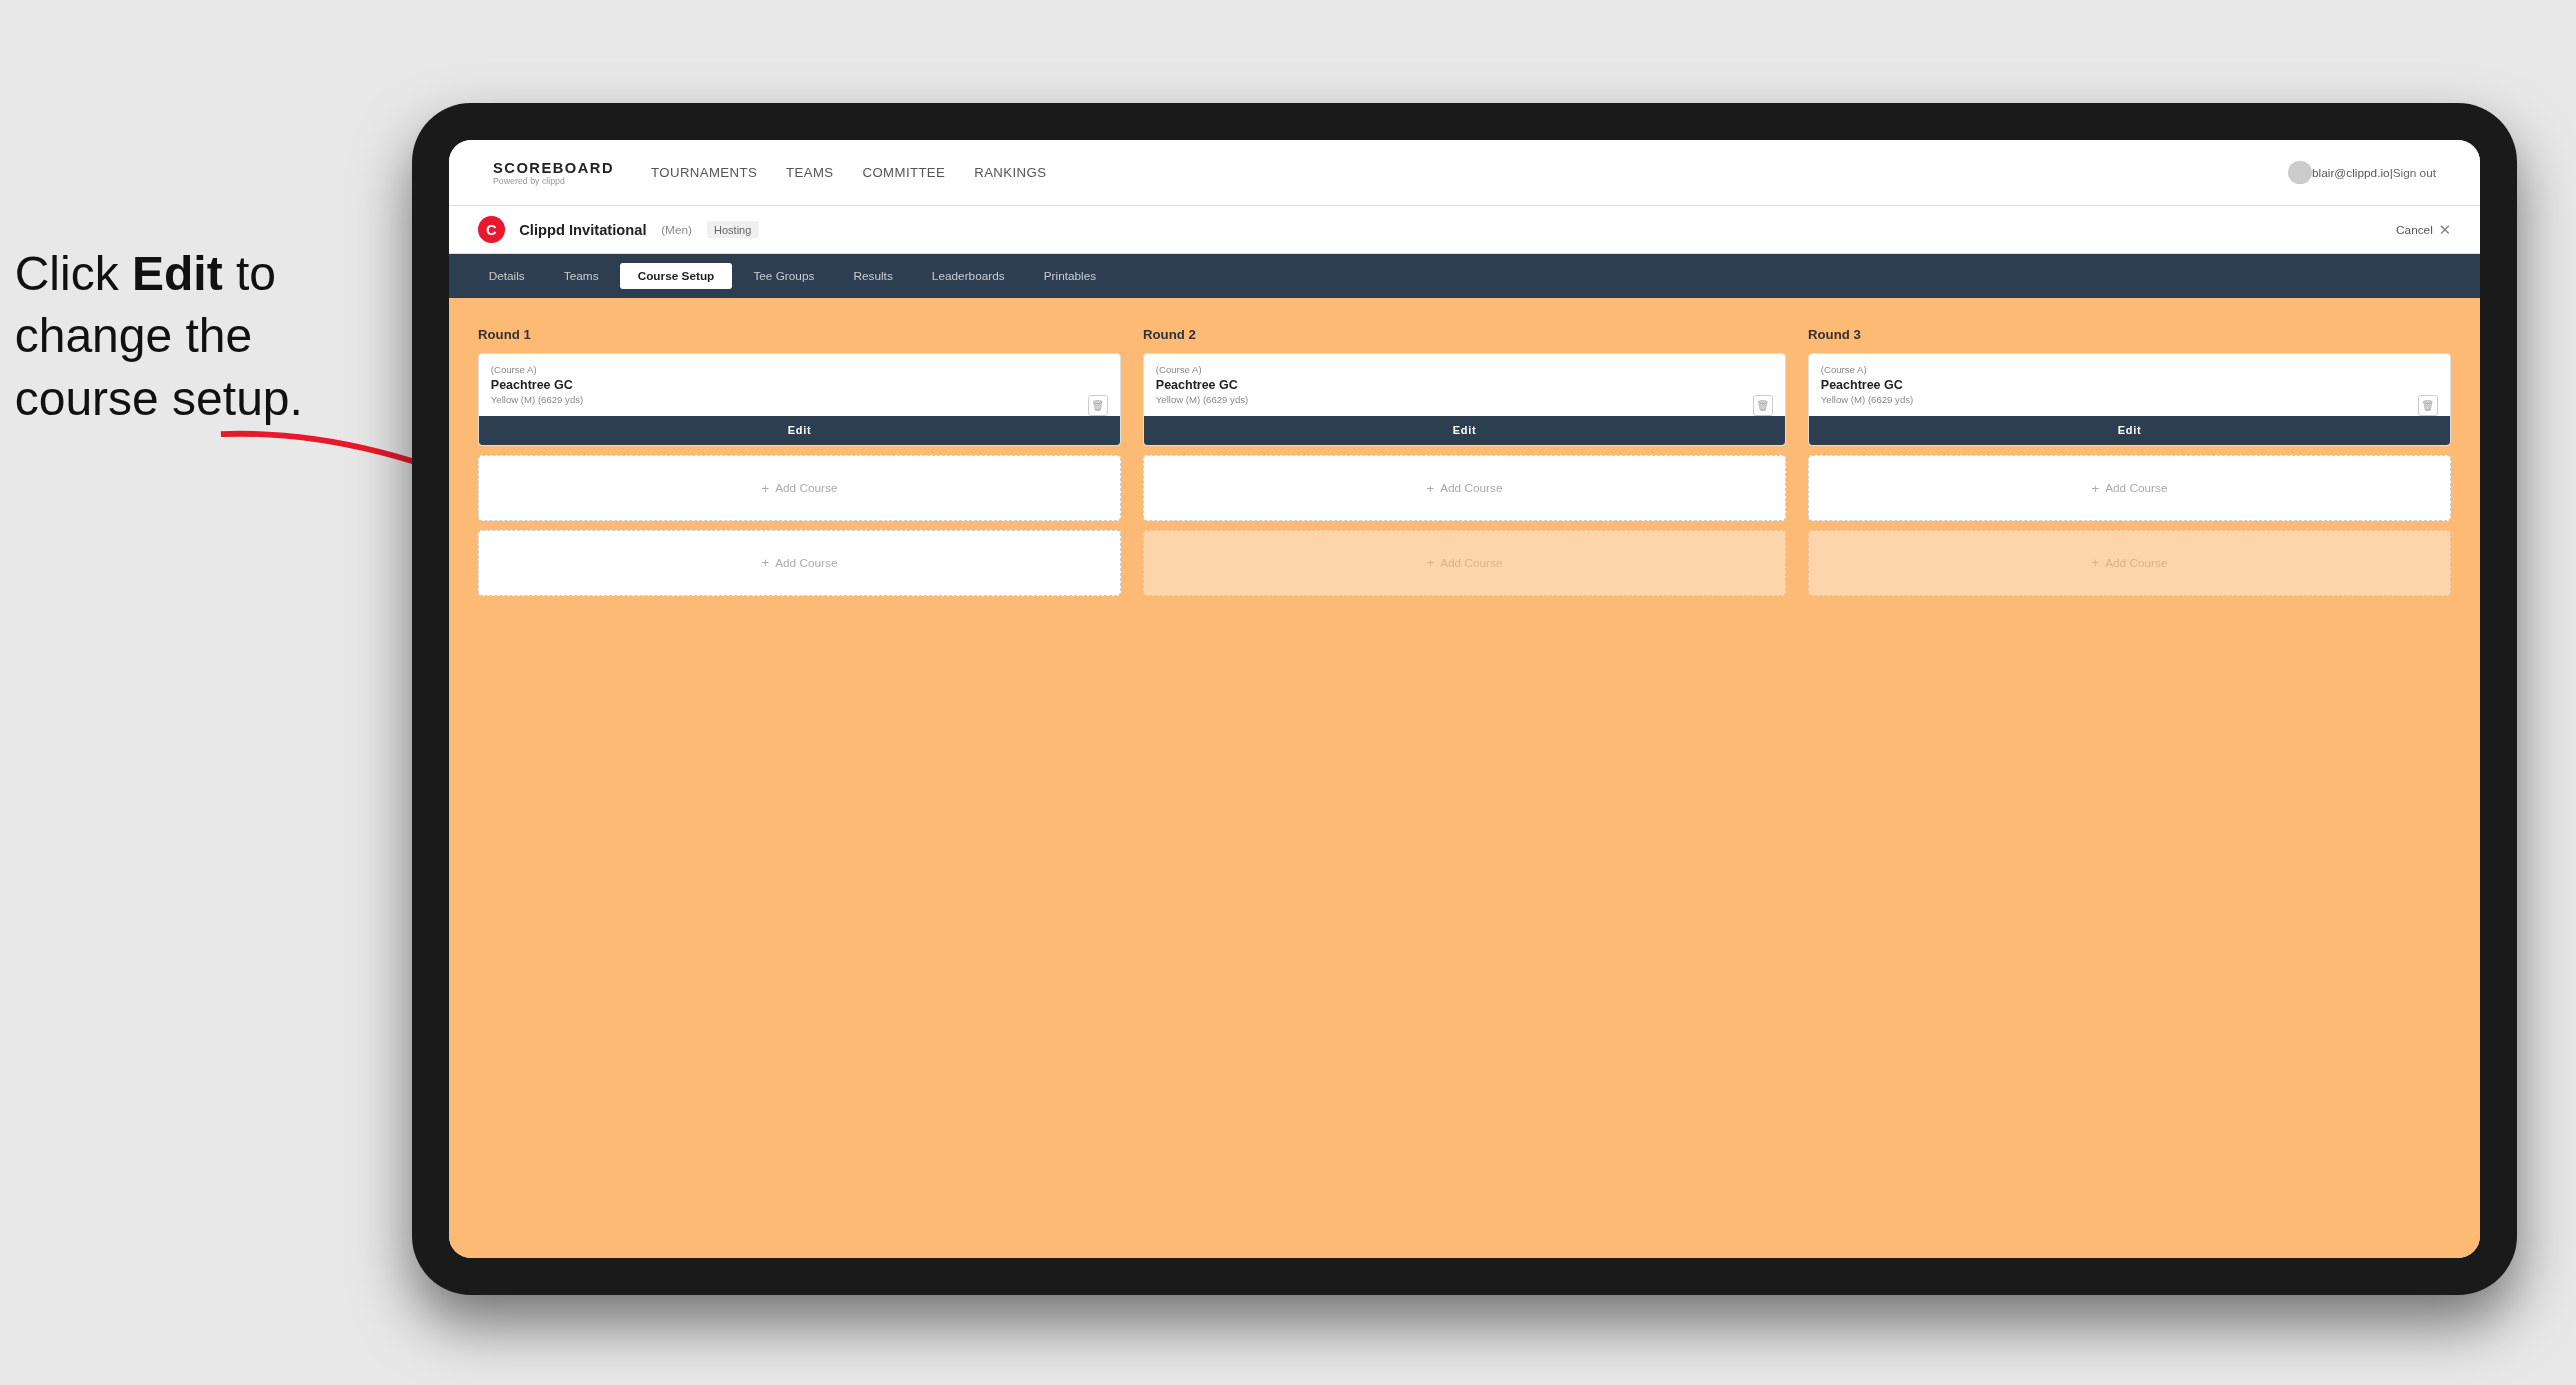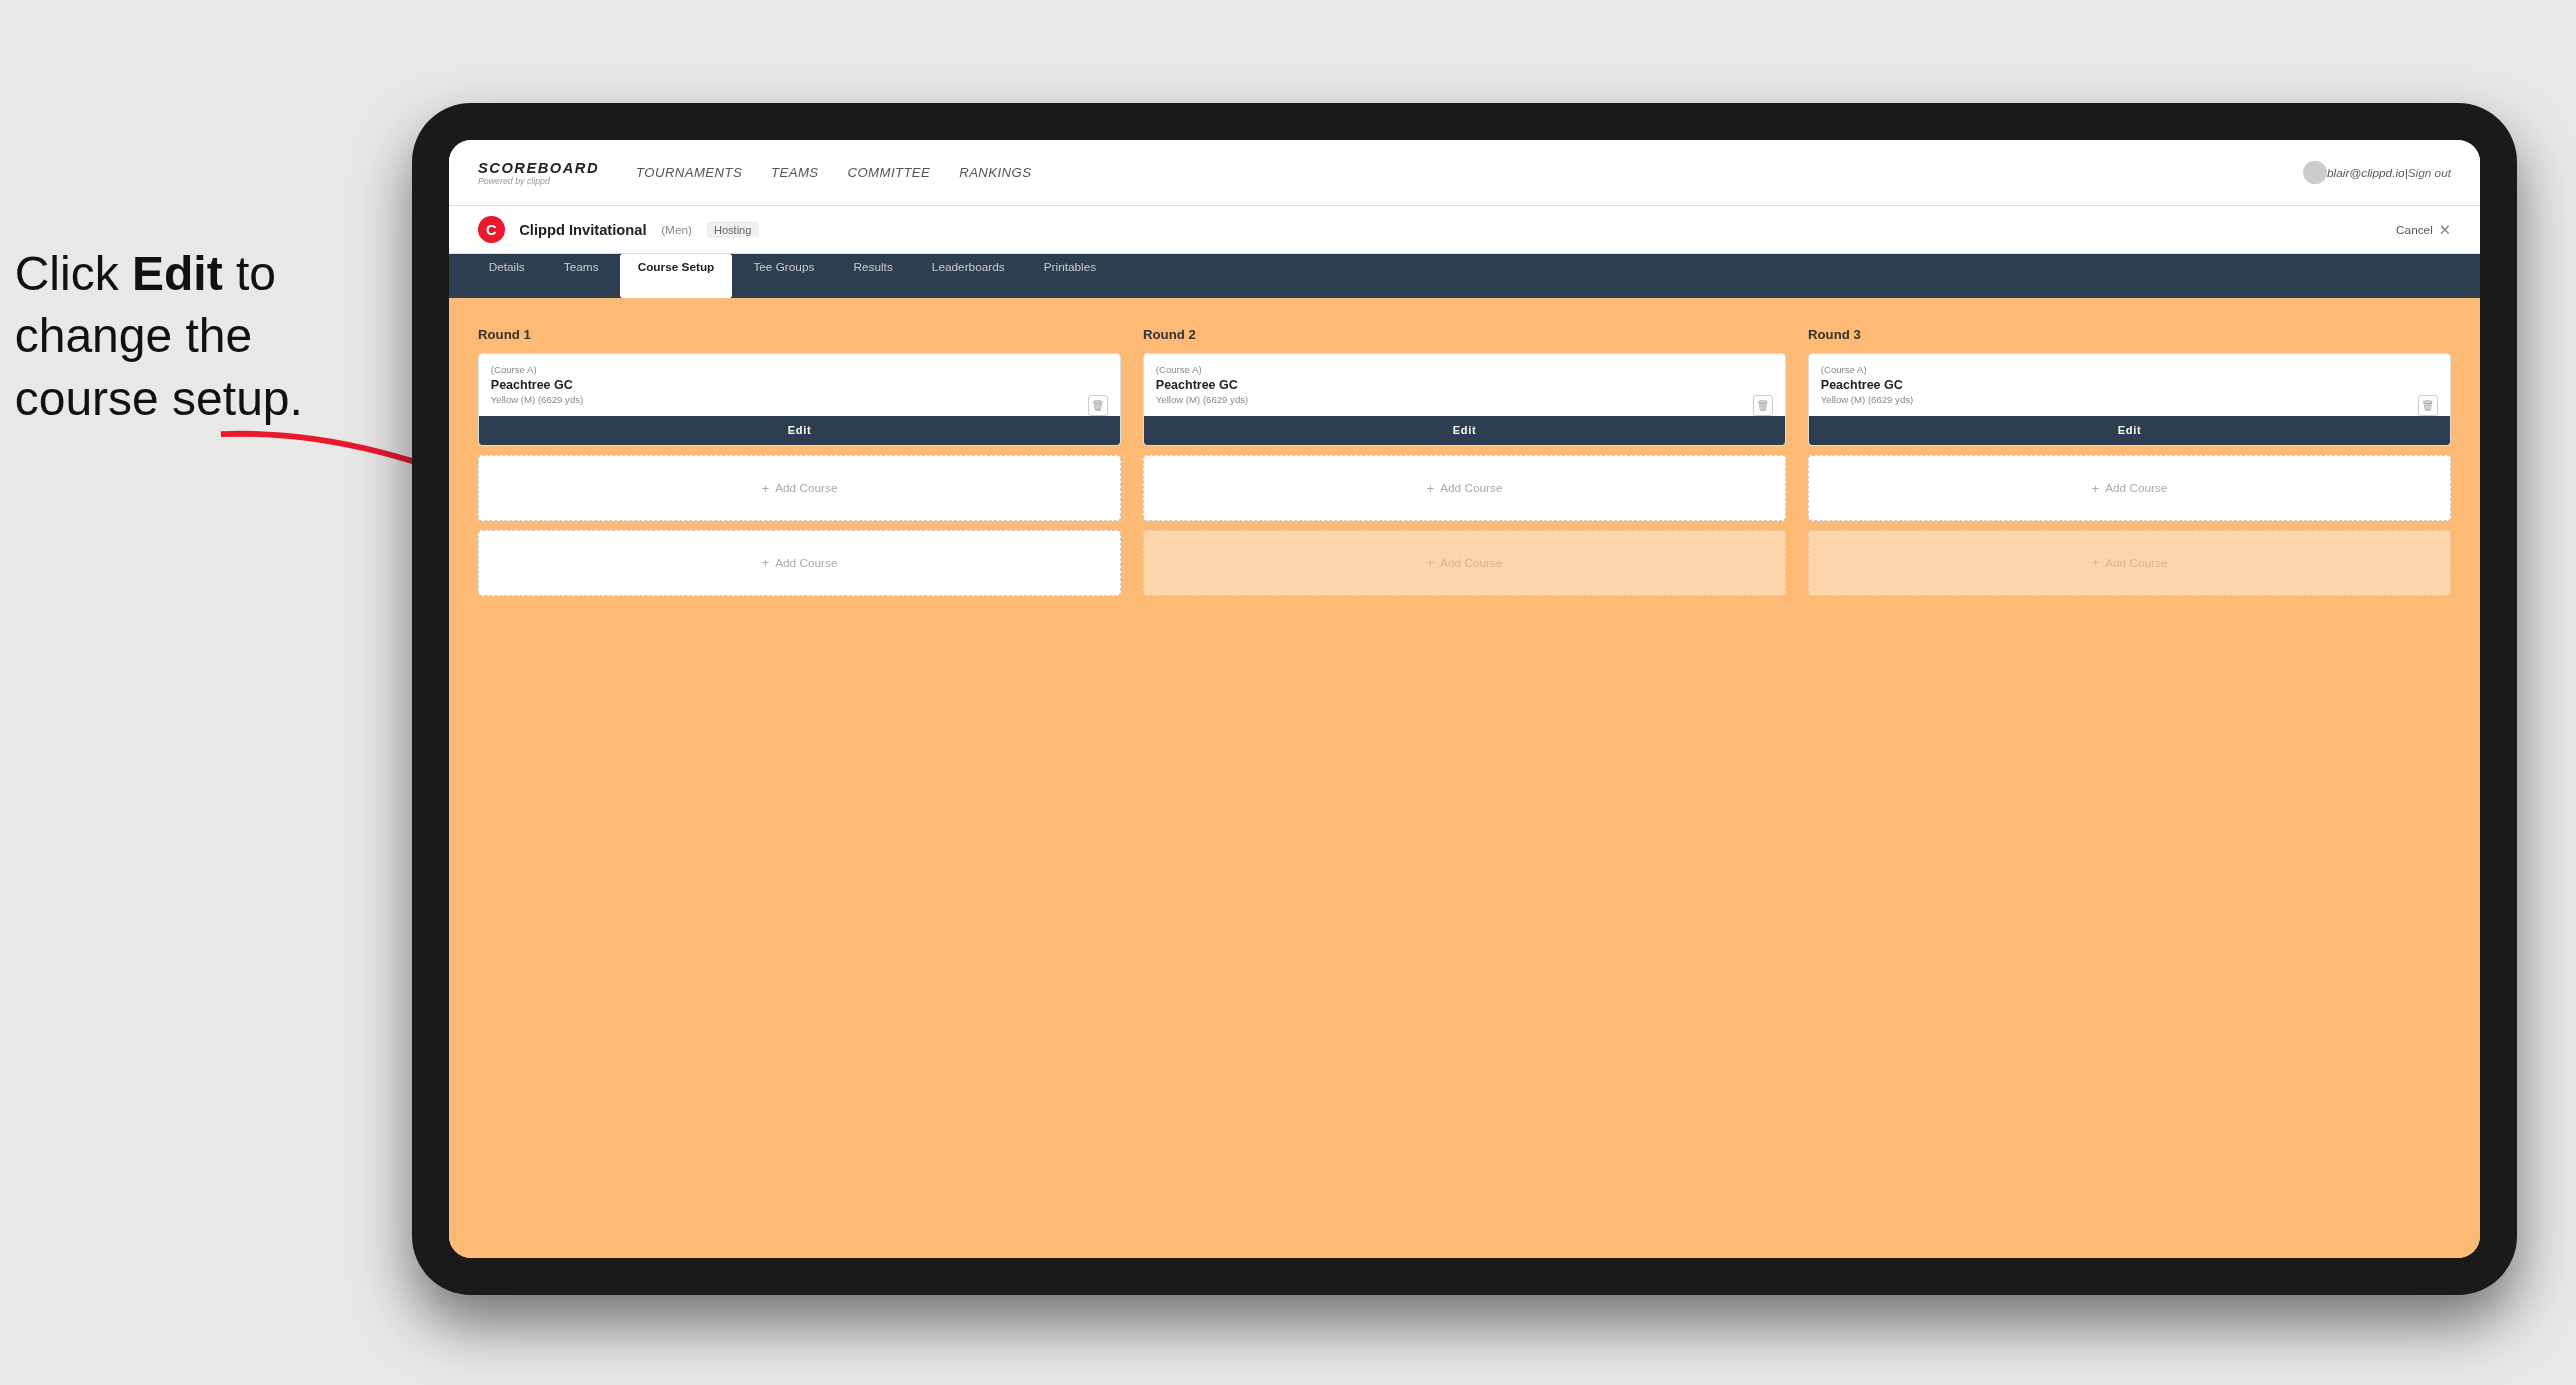--- a/index.html
+++ b/index.html
@@ -51,23 +51,22 @@
       flex-direction: column;
     }
 
     
     .top-nav {
       background: #fff;
       border-bottom: 0.7px solid #ddd;
       height: 66px;
       display: flex;
       align-items: center;
-      padding: 0 29px;
+      padding: 0 44px;
       gap: 0;
-      font-style: italic;
     }
 
     .brand {
       display: flex;
       flex-direction: column;
       margin-right: 37px;
     }
     .brand-name {
       font-size: 14.7px;
       font-weight: 900;
@@ -163,20 +162,21 @@
     .cancel-x {
       font-size: 14.7px;
       color: #888;
     }
 
     
     .tab-bar {
       background: #2c3e50;
       height: 44px;
       display: flex;
+      align-items: center;
       padding: 0 22px;
       gap: 3.7px;
     }
     .tab {
       padding: 5.9px 17.7px;
       font-size: 11.8px;
       color: #ccc;
       cursor: pointer;
       border-radius: 2.9px;
     }

